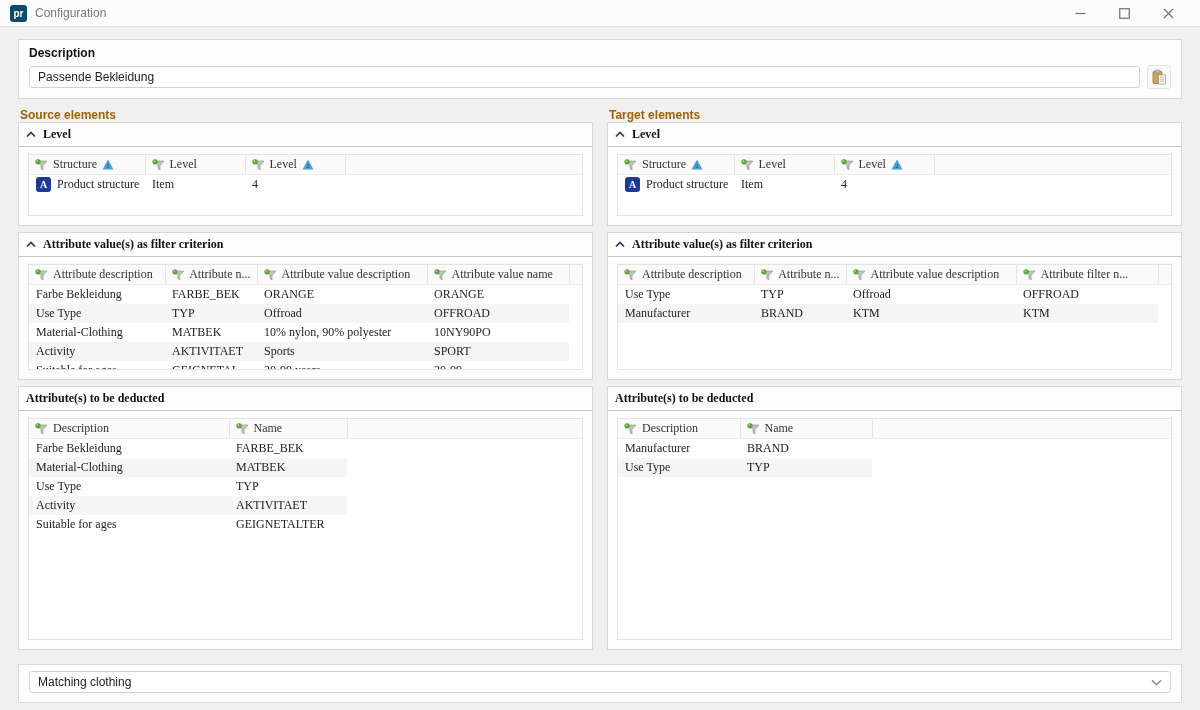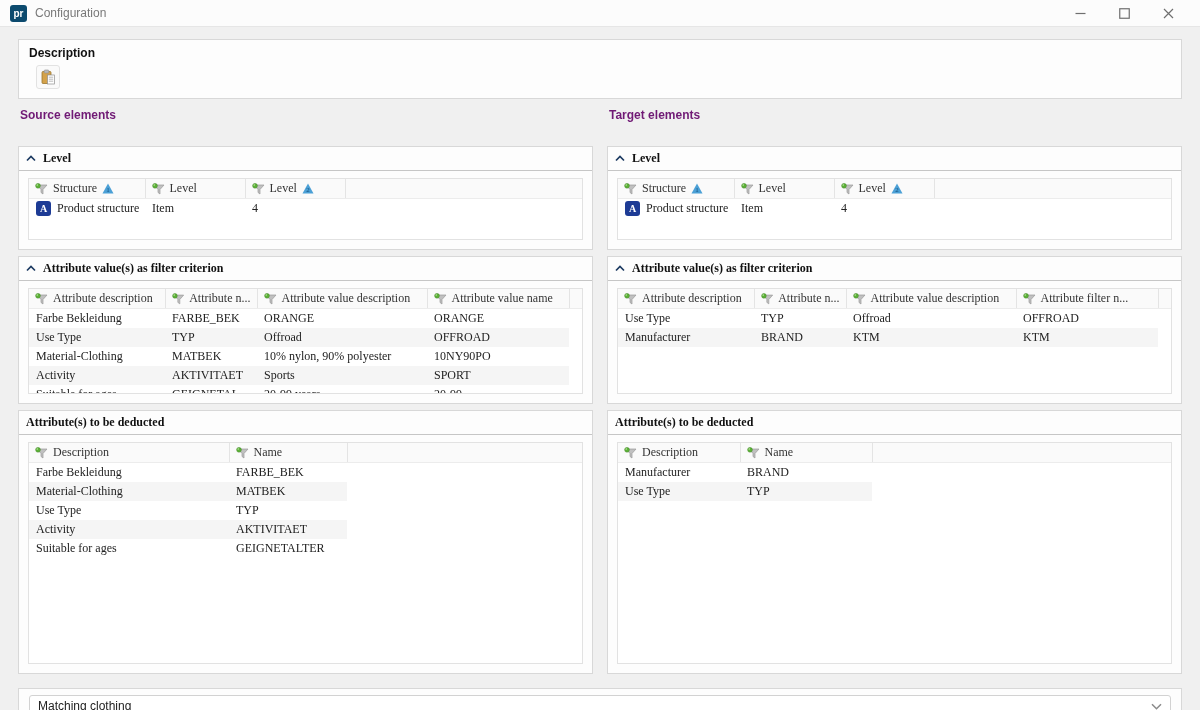--- a/index.html
+++ b/index.html
@@ -37,21 +37,21 @@
     flex:1; height:22px; border:1px solid #d2d2d2; border-radius:3px;
     background:#fff; padding:0 8px; font:inherit; color:#222; outline:none;
   }
   .icon-btn {
     width:24px; height:24px; margin-left:7px; border:1px solid #e2e2e2; border-radius:3px;
     background:#fafafa; display:flex; align-items:center; justify-content:center; cursor:pointer;
   }
   
   .cols { display:flex; gap:14px; margin-top:9px; }
   .col { flex:1; min-width:0; }
-  .col-title { font-weight:bold; color:#701a75; margin:0 0 24px 2px; }
+  .col-title { font-weight:bold; color:#a16207; margin:0 0 0 2px; }
   .section { background:#fdfdfd; border:1px solid #d8d8d8; margin-bottom:6px;font-family:Liberation Serif, serif; }
   .section-header {
     display:flex; align-items:center; gap:7px; padding:4px 8px 4px 7px;
     border-bottom:1px solid #c6c6c6; cursor:pointer;
   }
   .section-header.static { cursor:default; }
   .section-title { font-weight:bold; color:#111; }
   .section-body { padding:7px 9px 9px 9px; }
   .tablebox { background:#fff; border:1px solid #e2e2e2; overflow:hidden; }
   .tb-level   { height:62px; }
@@ -119,20 +119,21 @@
         </svg>
     </span>
   </div>
 </div>
 
 <div class="content">
 
   <div class="groupbox gb-pad">
     <div class="bold-label">Description</div>
     <div class="desc-row">
+      <input class="text-input" type="text" value="Passende Bekleidung" style="">
       <span class="icon-btn">
         <svg width="16" height="16" viewBox="0 0 16 16">
           <rect x="2" y="2.5" width="9" height="12" rx="1" fill="#d4a24a" stroke="#9a7630" stroke-width="0.8"></rect>
           <rect x="4.2" y="1" width="4.6" height="3" rx="0.8" fill="#b9b9b9" stroke="#8d8d8d" stroke-width="0.6"></rect>
           <rect x="7.5" y="6" width="7" height="9" fill="#ffffff" stroke="#8d8d8d" stroke-width="0.7"></rect>
           <line x1="8.8" y1="8.2" x2="13.2" y2="8.2" stroke="#a8a8a8" stroke-width="0.8"></line>
           <line x1="8.8" y1="10.2" x2="13.2" y2="10.2" stroke="#a8a8a8" stroke-width="0.8"></line>
           <line x1="8.8" y1="12.2" x2="13.2" y2="12.2" stroke="#a8a8a8" stroke-width="0.8"></line>
         </svg>
       </span>

